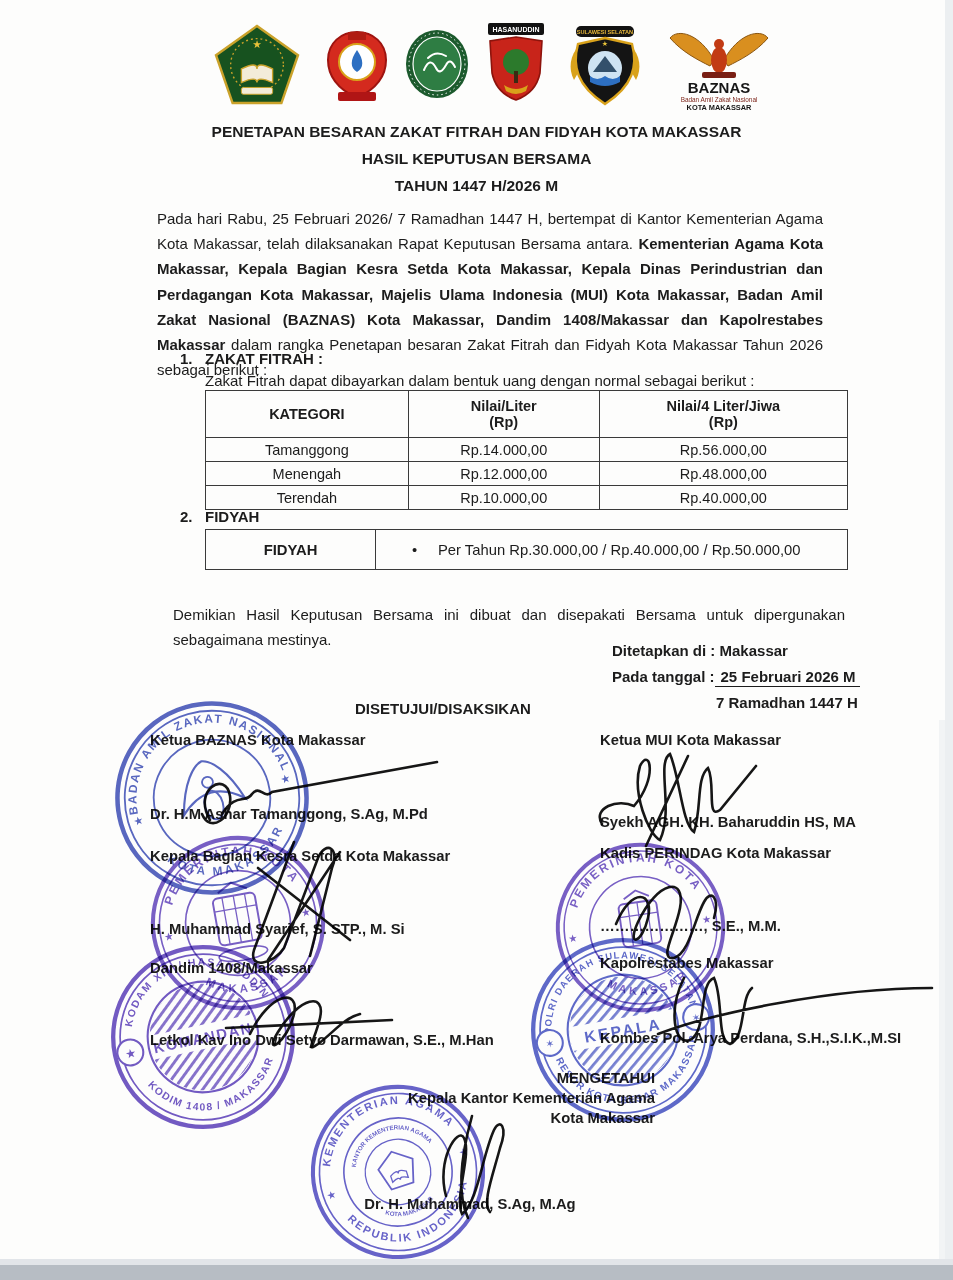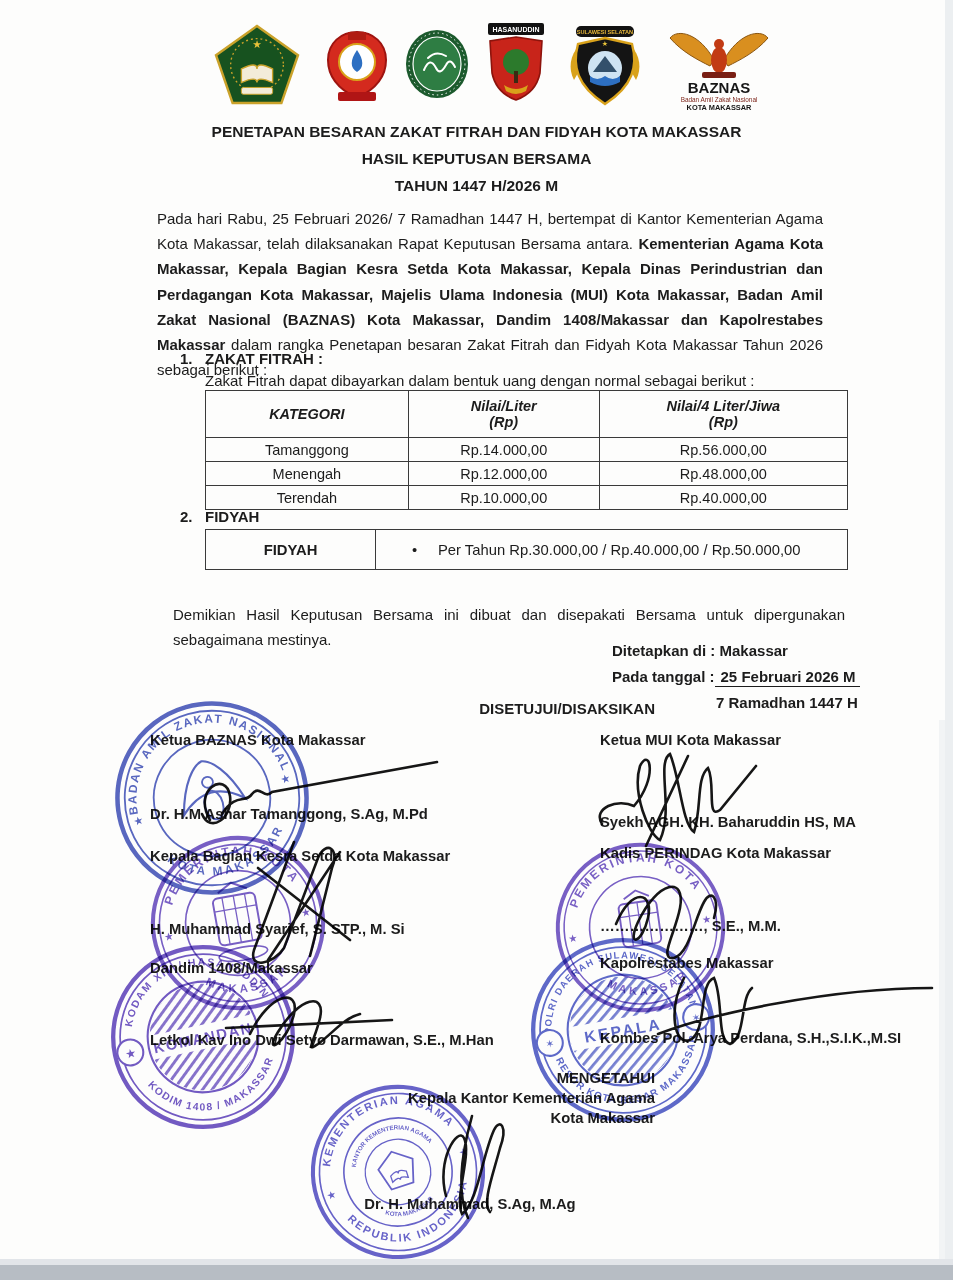--- a/index.html
+++ b/index.html
@@ -17,33 +17,33 @@
          line-height:25px;text-align:justify;margin:16px;}
   .b{font-weight:700;}
   
   .sec-num{position:absolute;font-weight:700;font-size:15px;}
   .sec-head{position:absolute;font-weight:700;font-size:15px;}
   .sec-sub{position:absolute;font-size:15px;}
   
   table{border-collapse:collapse;}
   .ztab{position:absolute;top:390px;left:205px;width:643px;font-size:14.5px;}
   .ztab th,.ztab td{border:1.4px solid #3a3a3a;text-align:center;padding:0;}
-  .ztab th{font-weight:700;height:46px;font-style:italic;}
+  .ztab th{font-weight:700;height:46px;}
   .ztab td{height:23px;}
   .c0{width:203px;} .c1{width:191px;margin-top:34px;} .c2{width:249px;}
   .ftab{position:absolute;top:529px;left:205px;width:643px;font-size:14.8px;}
   .ftab td{border:1.6px solid #3a3a3a;height:37px;}
   .ftab .fl{width:167px;text-align:center;font-weight:700;}
   .ftab .fv{text-align:left;padding-left:36px;}
   .bullet{display:inline-block;width:26px;}
   
   .enact{position:absolute;top:638px;left:612px;font-size:15px;font-weight:700;line-height:26px;}
   .enact .u{border-bottom:1.6px solid #1c1c1c;padding:0 4px 1px 6px;}
   .enact .ind{padding-left:104px;}
-  .approve{position:absolute;top:700px;left:355px;width:300px;text-align:right;
+  .approve{position:absolute;top:700px;left:355px;width:300px;text-align:left;
            font-weight:700;font-size:15px;}
   .sg{position:absolute;font-weight:700;font-size:14.8px;white-space:nowrap;}
   .meng{position:absolute;top:1068px;left:285px;width:370px;text-align:right;
         font-weight:700;font-size:14.8px;line-height:20px;}
   .mname{position:absolute;top:1196px;left:285px;width:370px;text-align:center;
          font-weight:700;font-size:14.8px;}
   
   .stamp{position:absolute;mix-blend-mode:multiply;opacity:.82;}
   .sig{position:absolute;mix-blend-mode:multiply;}
   .stamp text{font-family:"Liberation Sans",sans-serif;}

